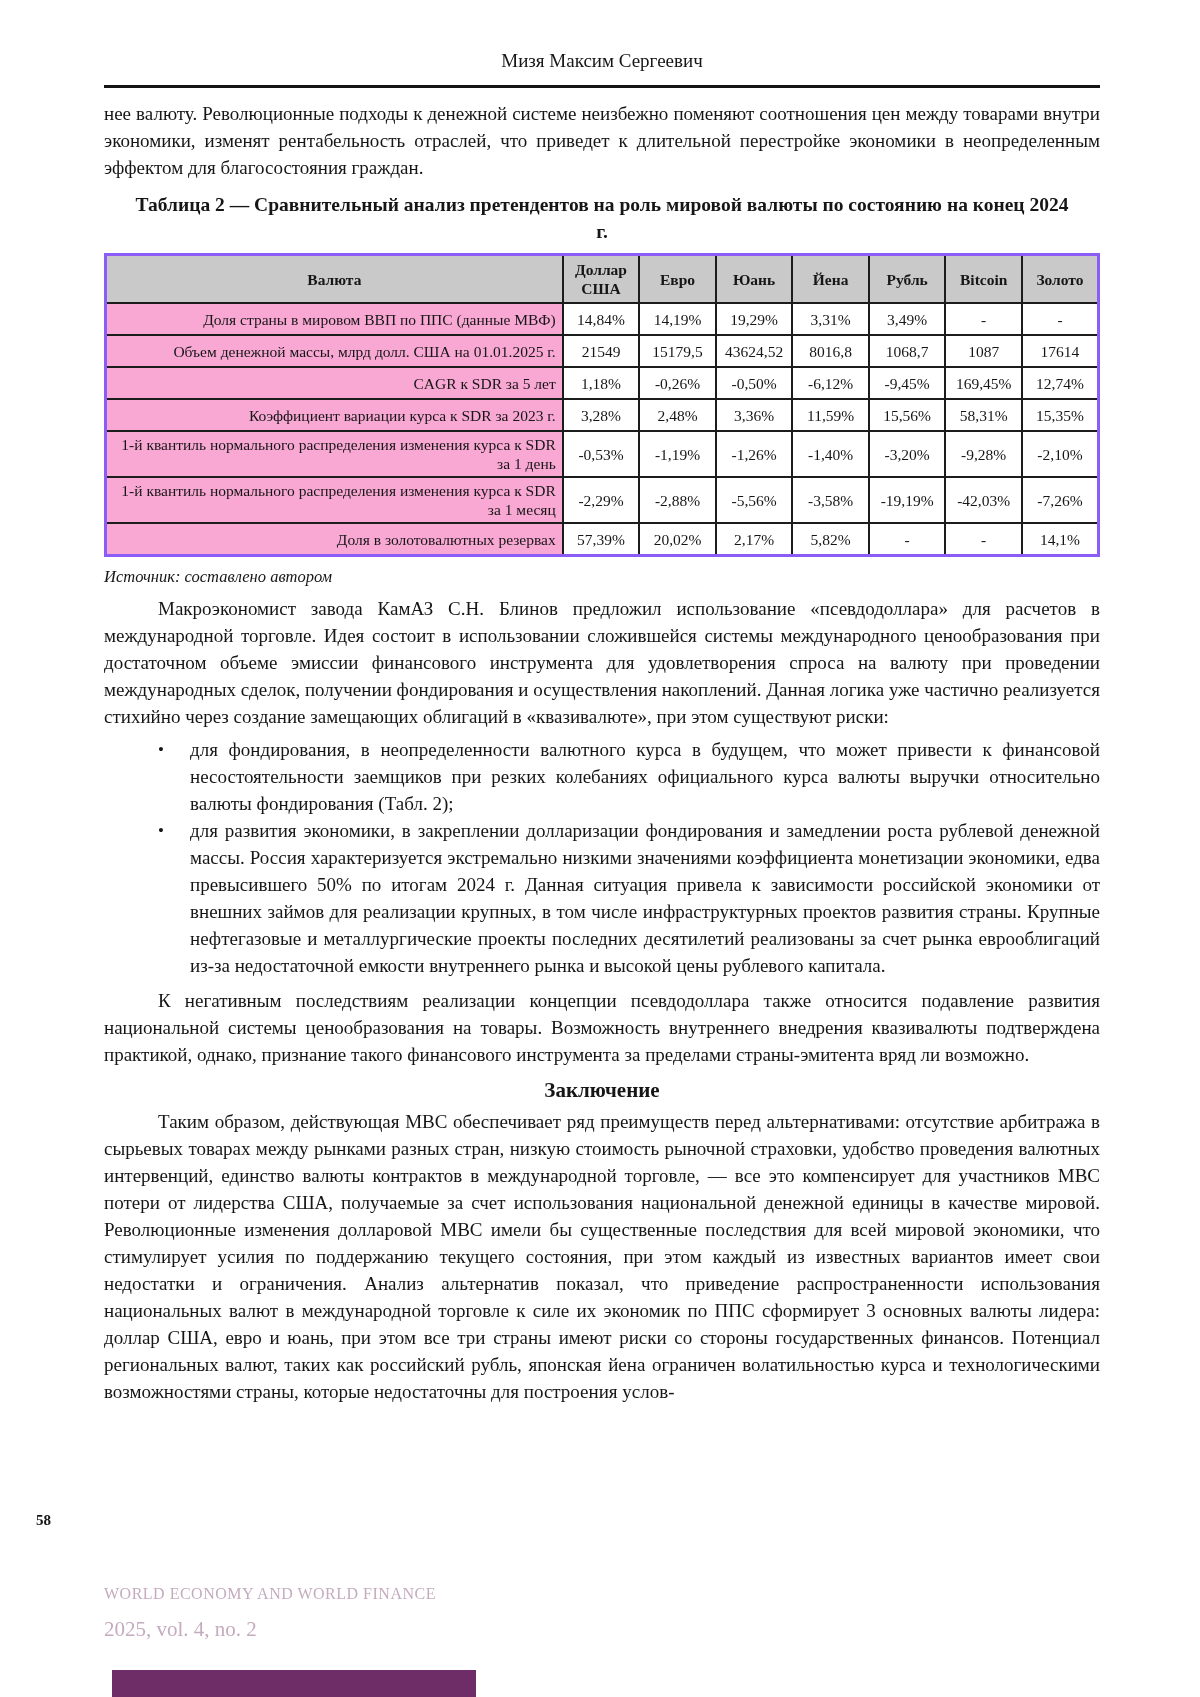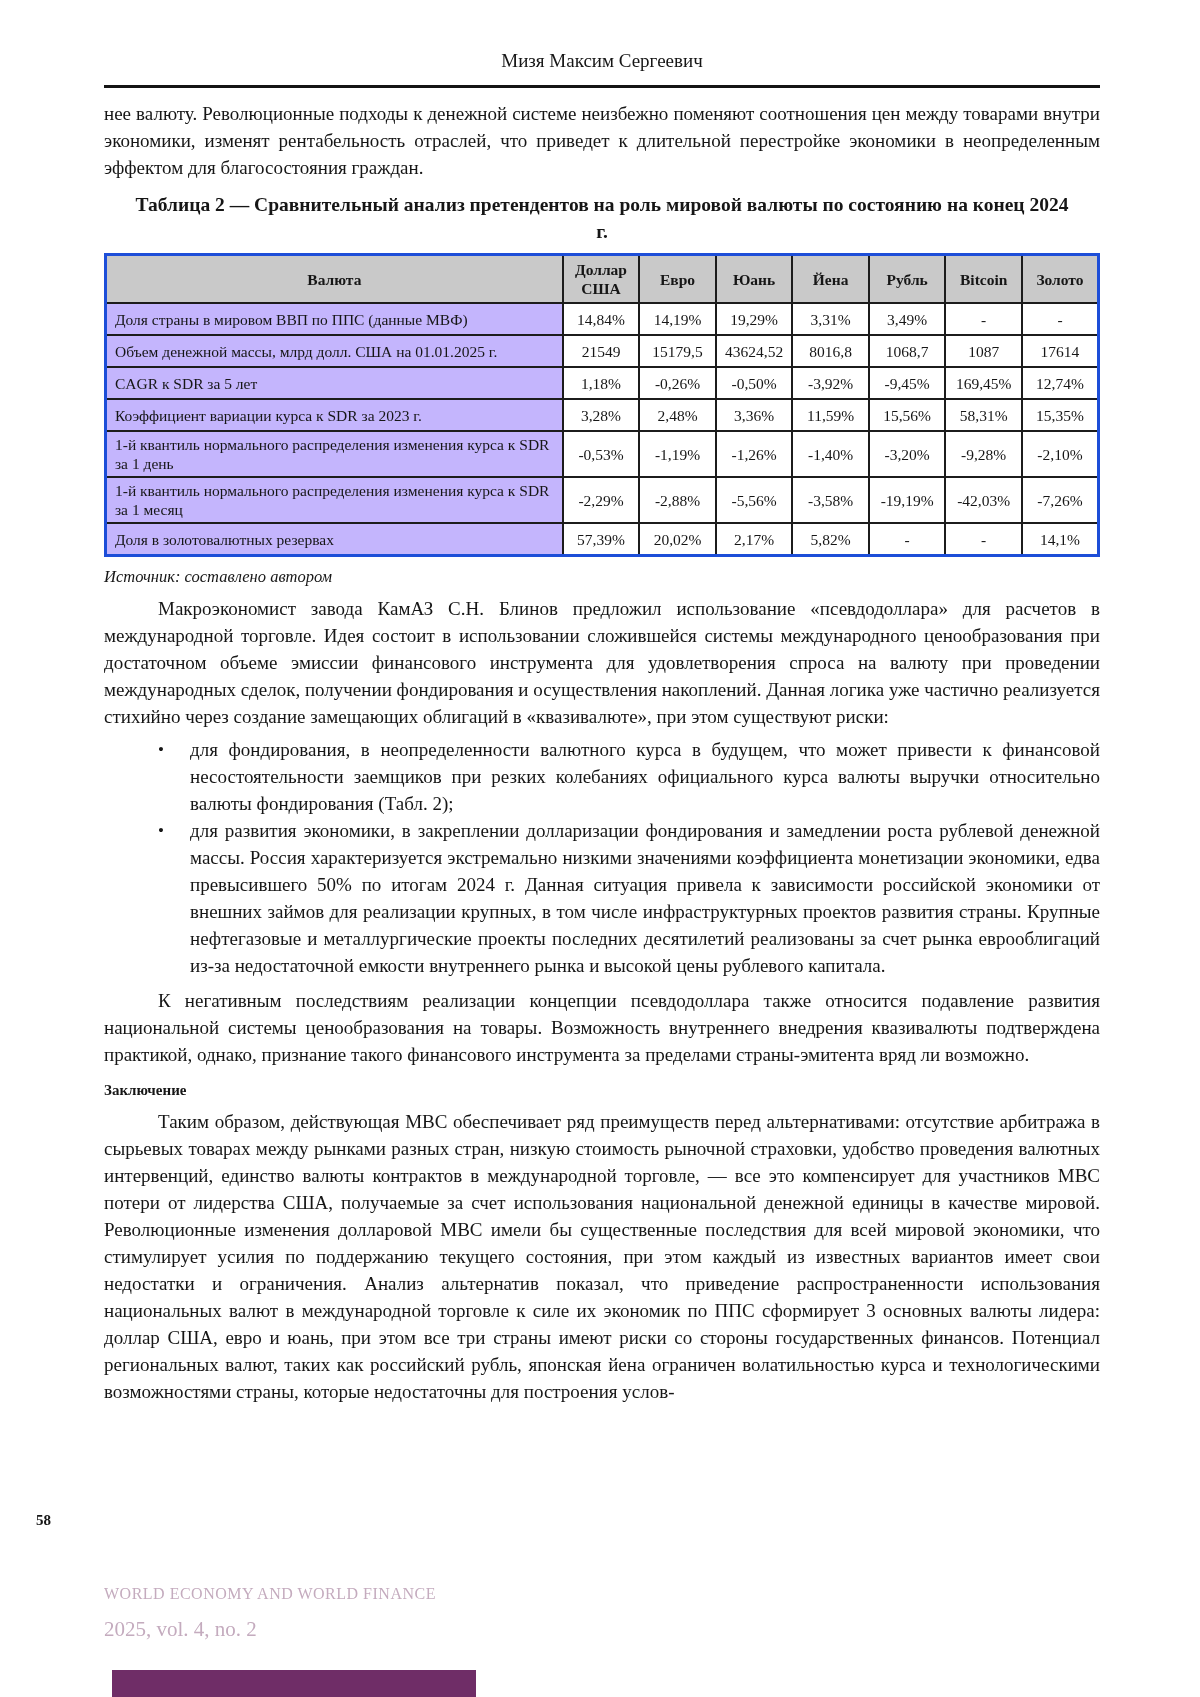--- a/index.html
+++ b/index.html
@@ -39,38 +39,38 @@
     font-weight:bold;
     text-align:center;
     font-size:19.5px;
     line-height:27px;
     margin:10px 30px 8px 30px;
   }
 
   table.cmp {
     width:100%;
     border-collapse:collapse;
-    border:3px solid #1d4ed8;
+    border:3px solid #8b5cf6;
     margin-top:4px;
     font-size:15.5px;
     line-height:19px;
   }
   table.cmp th, table.cmp td {
     border:2px solid #1c1c1c;
     padding:3px 6px;
   }
   table.cmp thead th {
     background:#c9c9c9;
     font-weight:bold;
     text-align:center;
     height:40px;
   }
   table.cmp td.lbl {
-    background:#c4b5fd;
-    text-align:left;
+    background:#f9a8d4;
+    text-align:right;
     padding-left:8px;
   }
   table.cmp td.val {
     text-align:center;
     background:#ffffff;
     height:24px;
   }
   col.c-name { width:46%; }
   col.c-cur  { width:7.7%; }
 
@@ -92,21 +92,22 @@
   ul.bullets li::before {
     content:"\2022";
     position:absolute;
     left:54px;
     top:0;
     font-size:17px;
   }
 
   .heading {
     font-weight:bold;
-    font-size:15px;
+    text-align:center;
+    font-size:21px;
     line-height:24px;
     margin:10px 0 6px 0;
   }
 
   .page-number {
     position:absolute;
     left:36px; top:1512px;
     font-weight:bold;
     font-size:15px;
   }
@@ -181,21 +182,21 @@
           <td class="val">8016,8</td>
           <td class="val">1068,7</td>
           <td class="val">1087</td>
           <td class="val">17614</td>
         </tr>
         <tr>
           <td class="lbl">CAGR к SDR за 5 лет</td>
           <td class="val">1,18%</td>
           <td class="val">-0,26%</td>
           <td class="val">-0,50%</td>
-          <td class="val">-3,92%</td>
+          <td class="val">-6,12%</td>
           <td class="val">-9,45%</td>
           <td class="val">169,45%</td>
           <td class="val">12,74%</td>
         </tr>
         <tr>
           <td class="lbl">Коэффициент вариации курса к SDR за 2023 г.</td>
           <td class="val">3,28%</td>
           <td class="val">2,48%</td>
           <td class="val">3,36%</td>
           <td class="val">11,59%</td>

